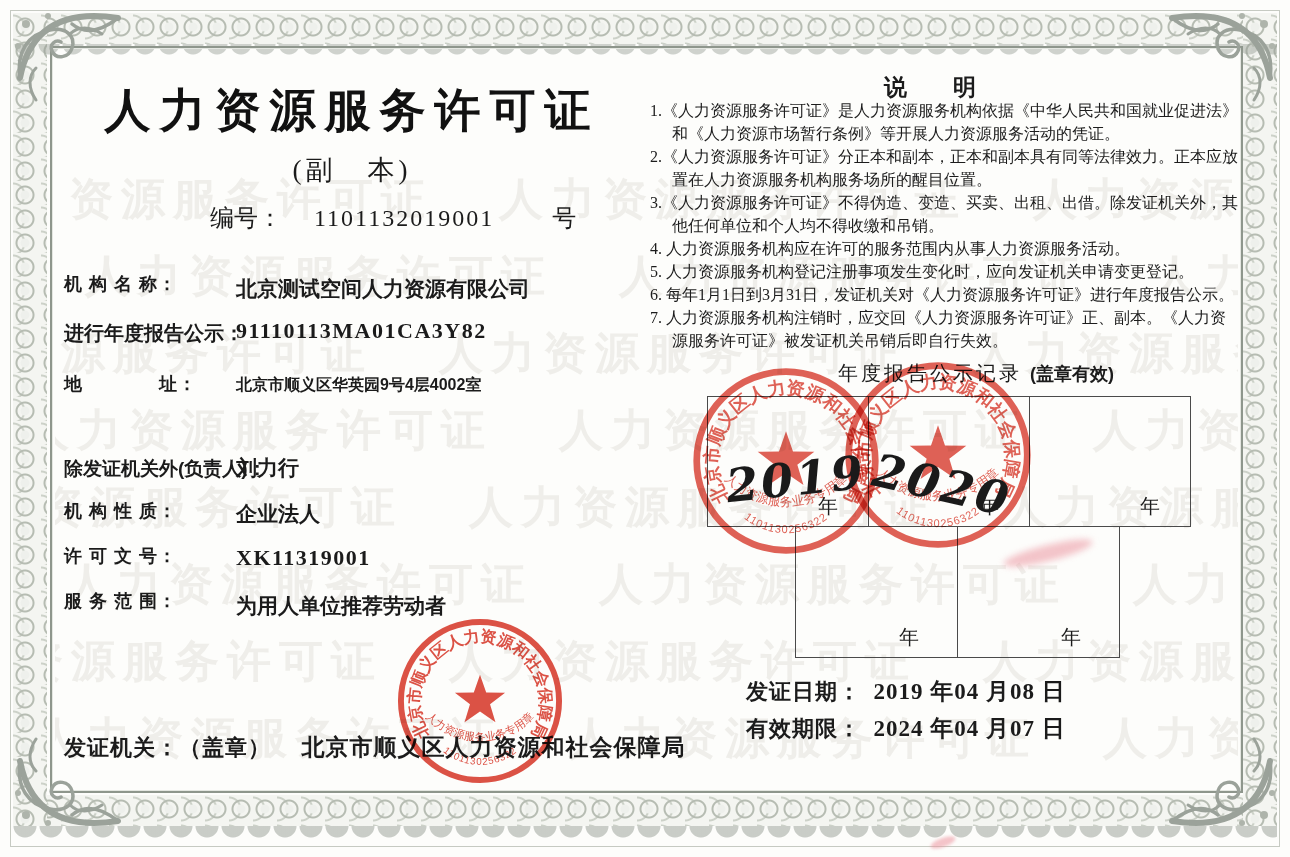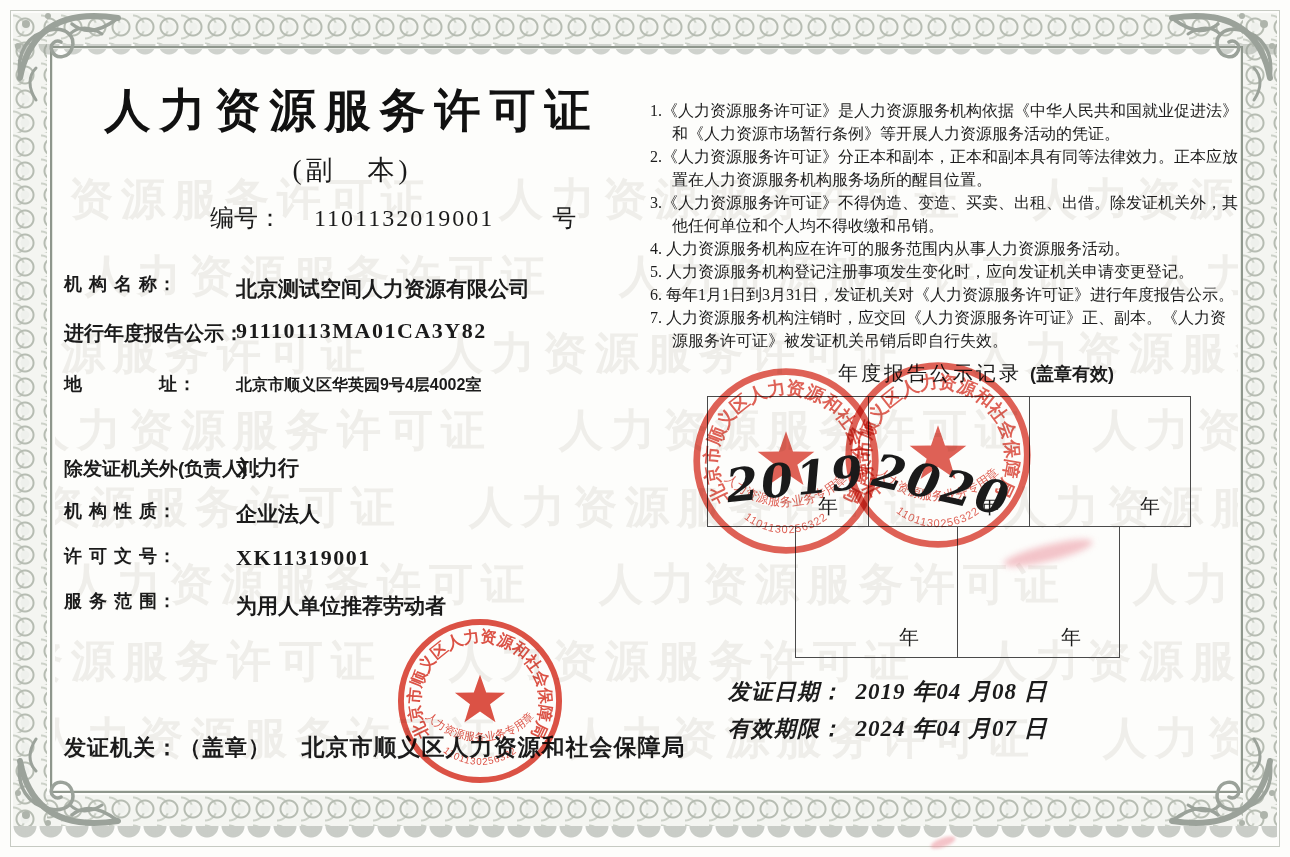--- a/index.html
+++ b/index.html
@@ -81,21 +81,21 @@
   .stamp{position:absolute;z-index:3;mix-blend-mode:multiply;}
   .hand{position:absolute;z-index:4;font-family:"DejaVu Serif","Liberation Serif",serif;
         font-style:italic;font-weight:700;color:#1a1a1a;font-size:46px;letter-spacing:3px;}
   #hand-2019{left:726px;top:452px;transform:rotate(-6deg);}
   #hand-2020{left:872px;top:458px;transform:rotate(13deg);}
   #smudge{left:1002px;top:545px;width:92px;height:16px;background:rgba(233,140,152,.5);
           border-radius:50%;filter:blur(3px);transform:rotate(-14deg);z-index:2;}
   #smudge2{left:930px;bottom:10px;width:26px;height:9px;background:rgba(236,150,160,.55);
           border-radius:50%;filter:blur(1.5px);transform:rotate(-20deg);z-index:2;}
 
-  .date-row{position:absolute;left:728px;z-index:2;white-space:nowrap;font-style:italic;}
+  .date-row{position:absolute;left:746px;z-index:2;white-space:nowrap;}
   .dlabel{font-weight:700;font-size:22px;letter-spacing:1px;}
   .dvalue{font-family:"Liberation Serif","DejaVu Serif",serif;font-weight:700;font-size:23px;margin-left:8px;letter-spacing:1px;}
   #issue-row{top:676px;}
   #expiry-row{top:713px;}
 
   #issuer-row{left:64px;top:688px;z-index:2;white-space:nowrap;margin-top:44px;}
   #issuer-row .ilabel{font-weight:700;font-size:22px;letter-spacing:1px;}
   #issuer-row .iname{font-weight:700;font-size:23px;margin-left:26px;letter-spacing:1px;}
 
   #footer{left:290px;top:750px;width:700px;text-align:center;z-index:2;
@@ -211,20 +211,21 @@
     <span class="flabel">服 务 范 围：</span>
     <span class="fvalue" style="left:172px;top:3px">为用人单位推荐劳动者</span>
   </div>
 
   <div class="abs" id="issuer-row">
     <span class="ilabel">发证机关：（盖章）</span>
     <span class="iname">北京市顺义区人力资源和社会保障局</span>
   </div>
 
 
+  <div class="abs" id="instr-heading">说　　明</div>
   <div class="abs" id="instructions">
     <div>1.《人力资源服务许可证》是人力资源服务机构依据《中华人民共和国就业促进法》和《人力资源市场暂行条例》等开展人力资源服务活动的凭证。</div>
     <div>2.《人力资源服务许可证》分正本和副本，正本和副本具有同等法律效力。正本应放置在人力资源服务机构服务场所的醒目位置。</div>
     <div>3.《人力资源服务许可证》不得伪造、变造、买卖、出租、出借。除发证机关外，其他任何单位和个人均不得收缴和吊销。</div>
     <div>4. 人力资源服务机构应在许可的服务范围内从事人力资源服务活动。</div>
     <div>5. 人力资源服务机构登记注册事项发生变化时，应向发证机关申请变更登记。</div>
     <div>6. 每年1月1日到3月31日，发证机关对《人力资源服务许可证》进行年度报告公示。</div>
     <div>7. 人力资源服务机构注销时，应交回《人力资源服务许可证》正、副本。《人力资源服务许可证》被发证机关吊销后即自行失效。</div>
   </div>
 

